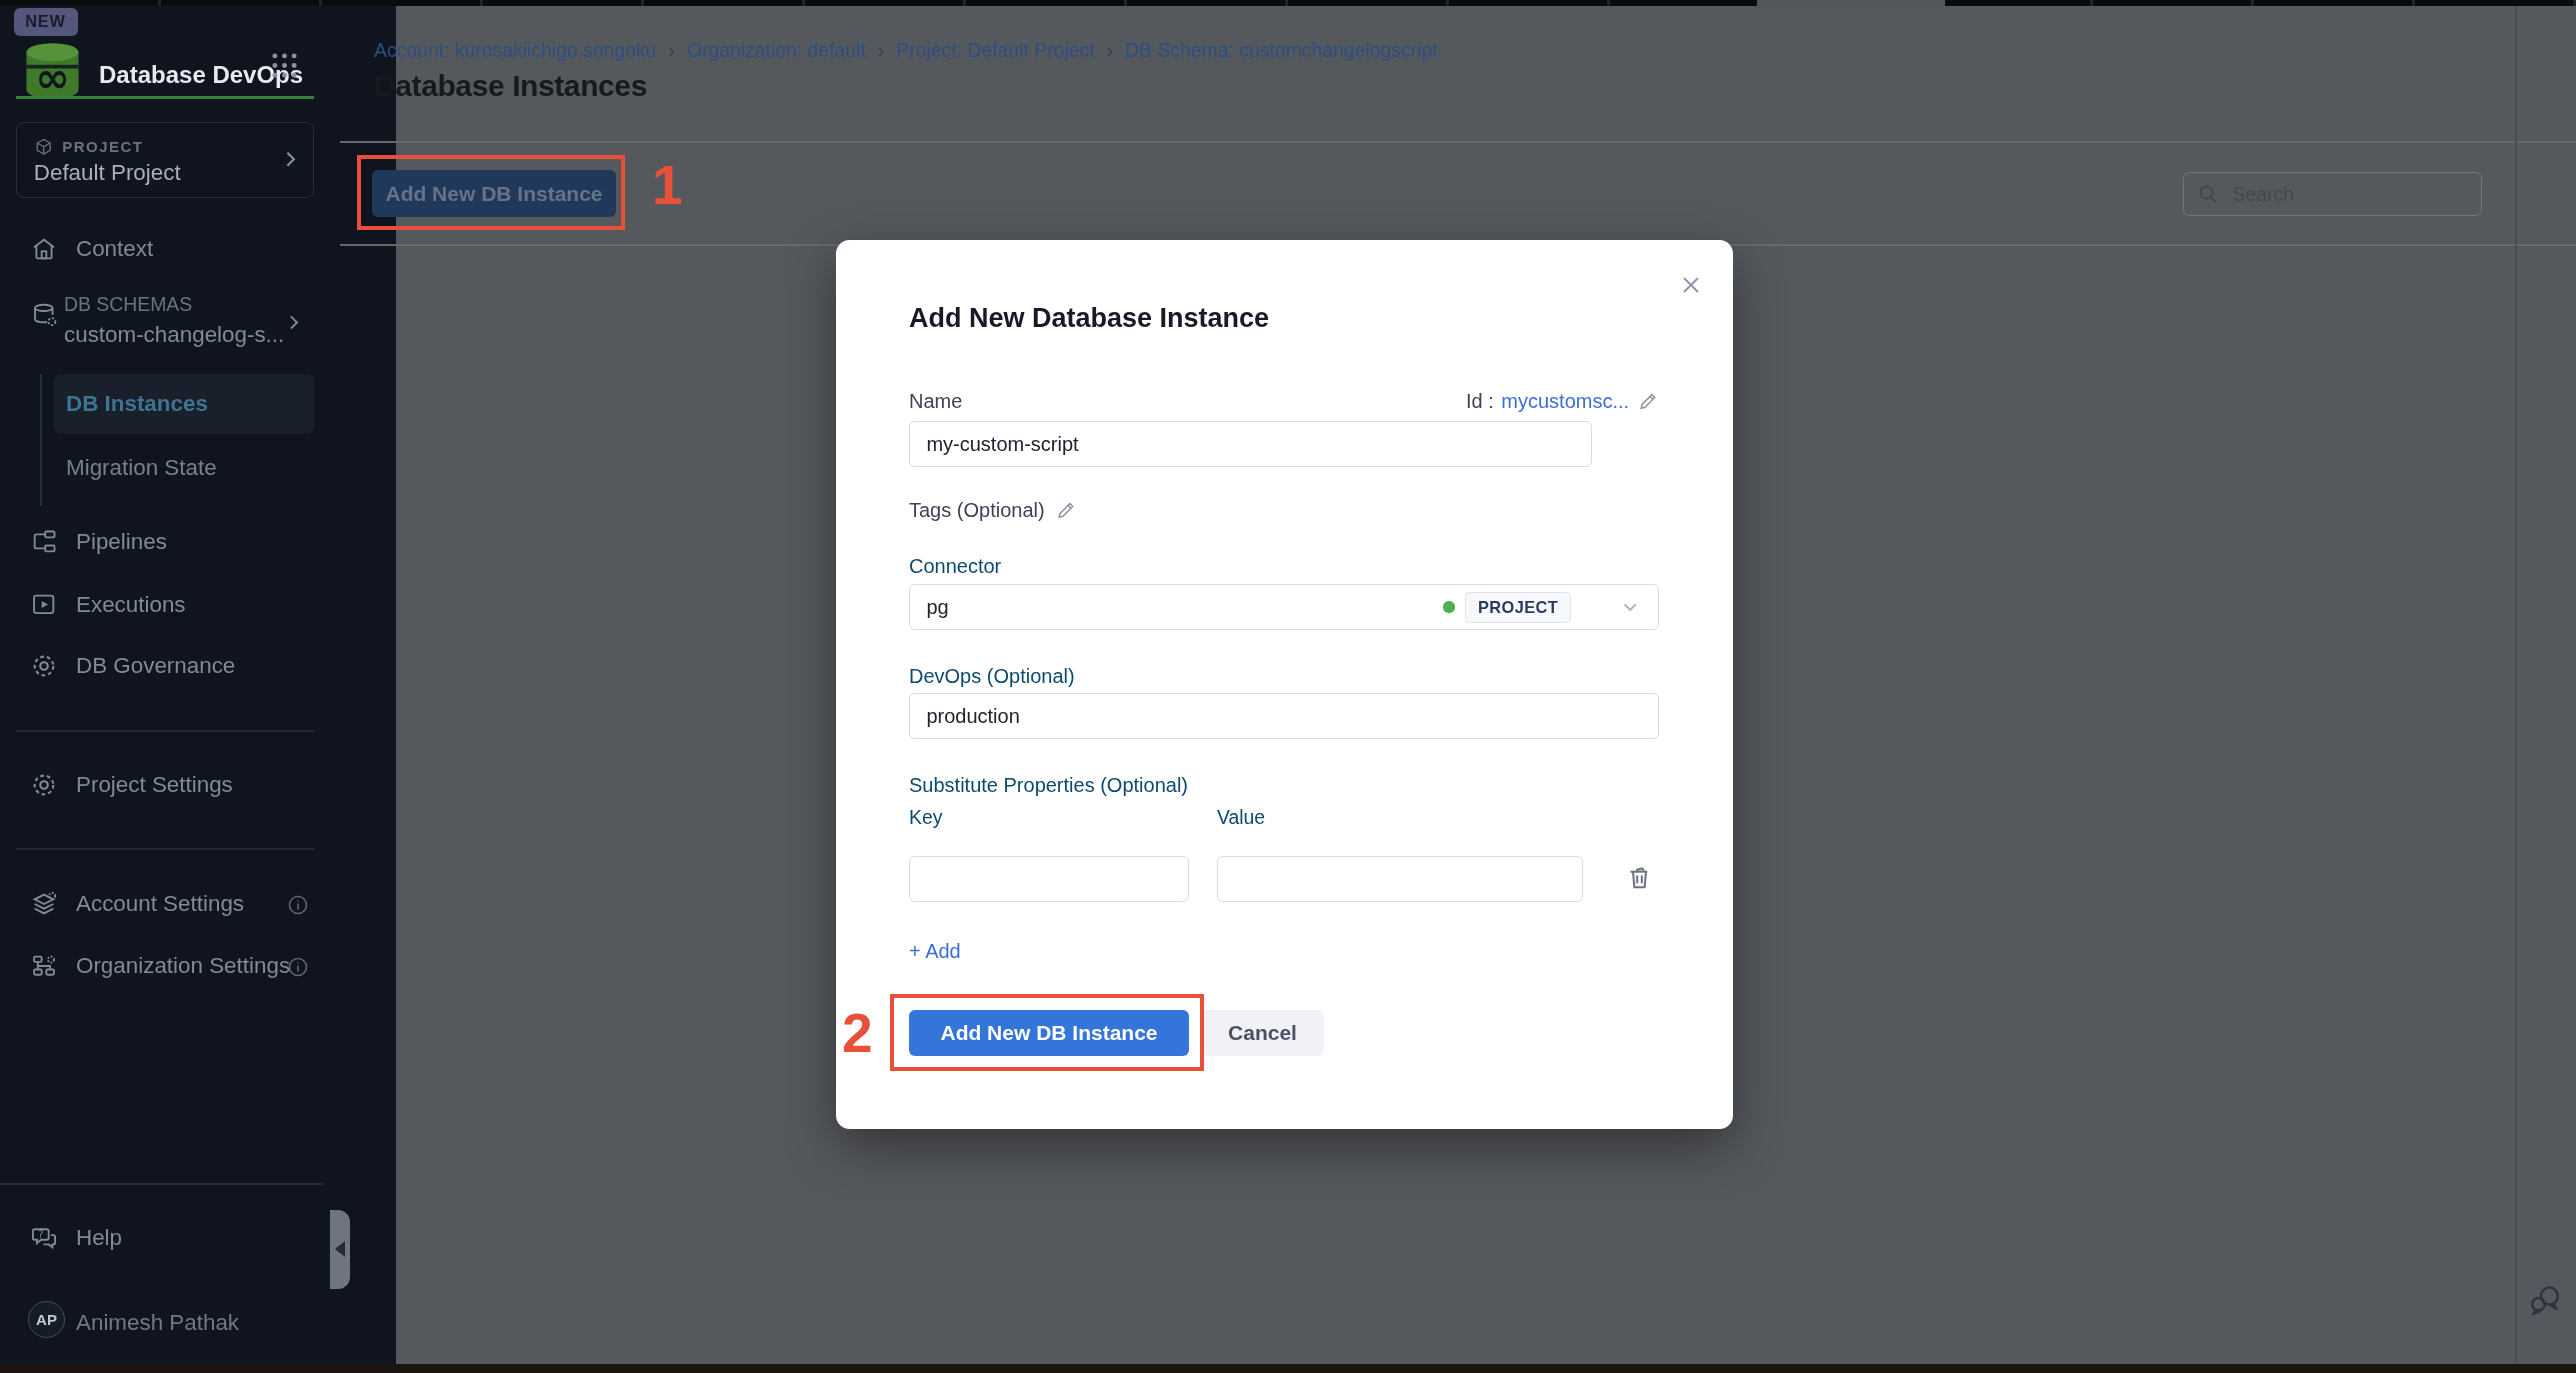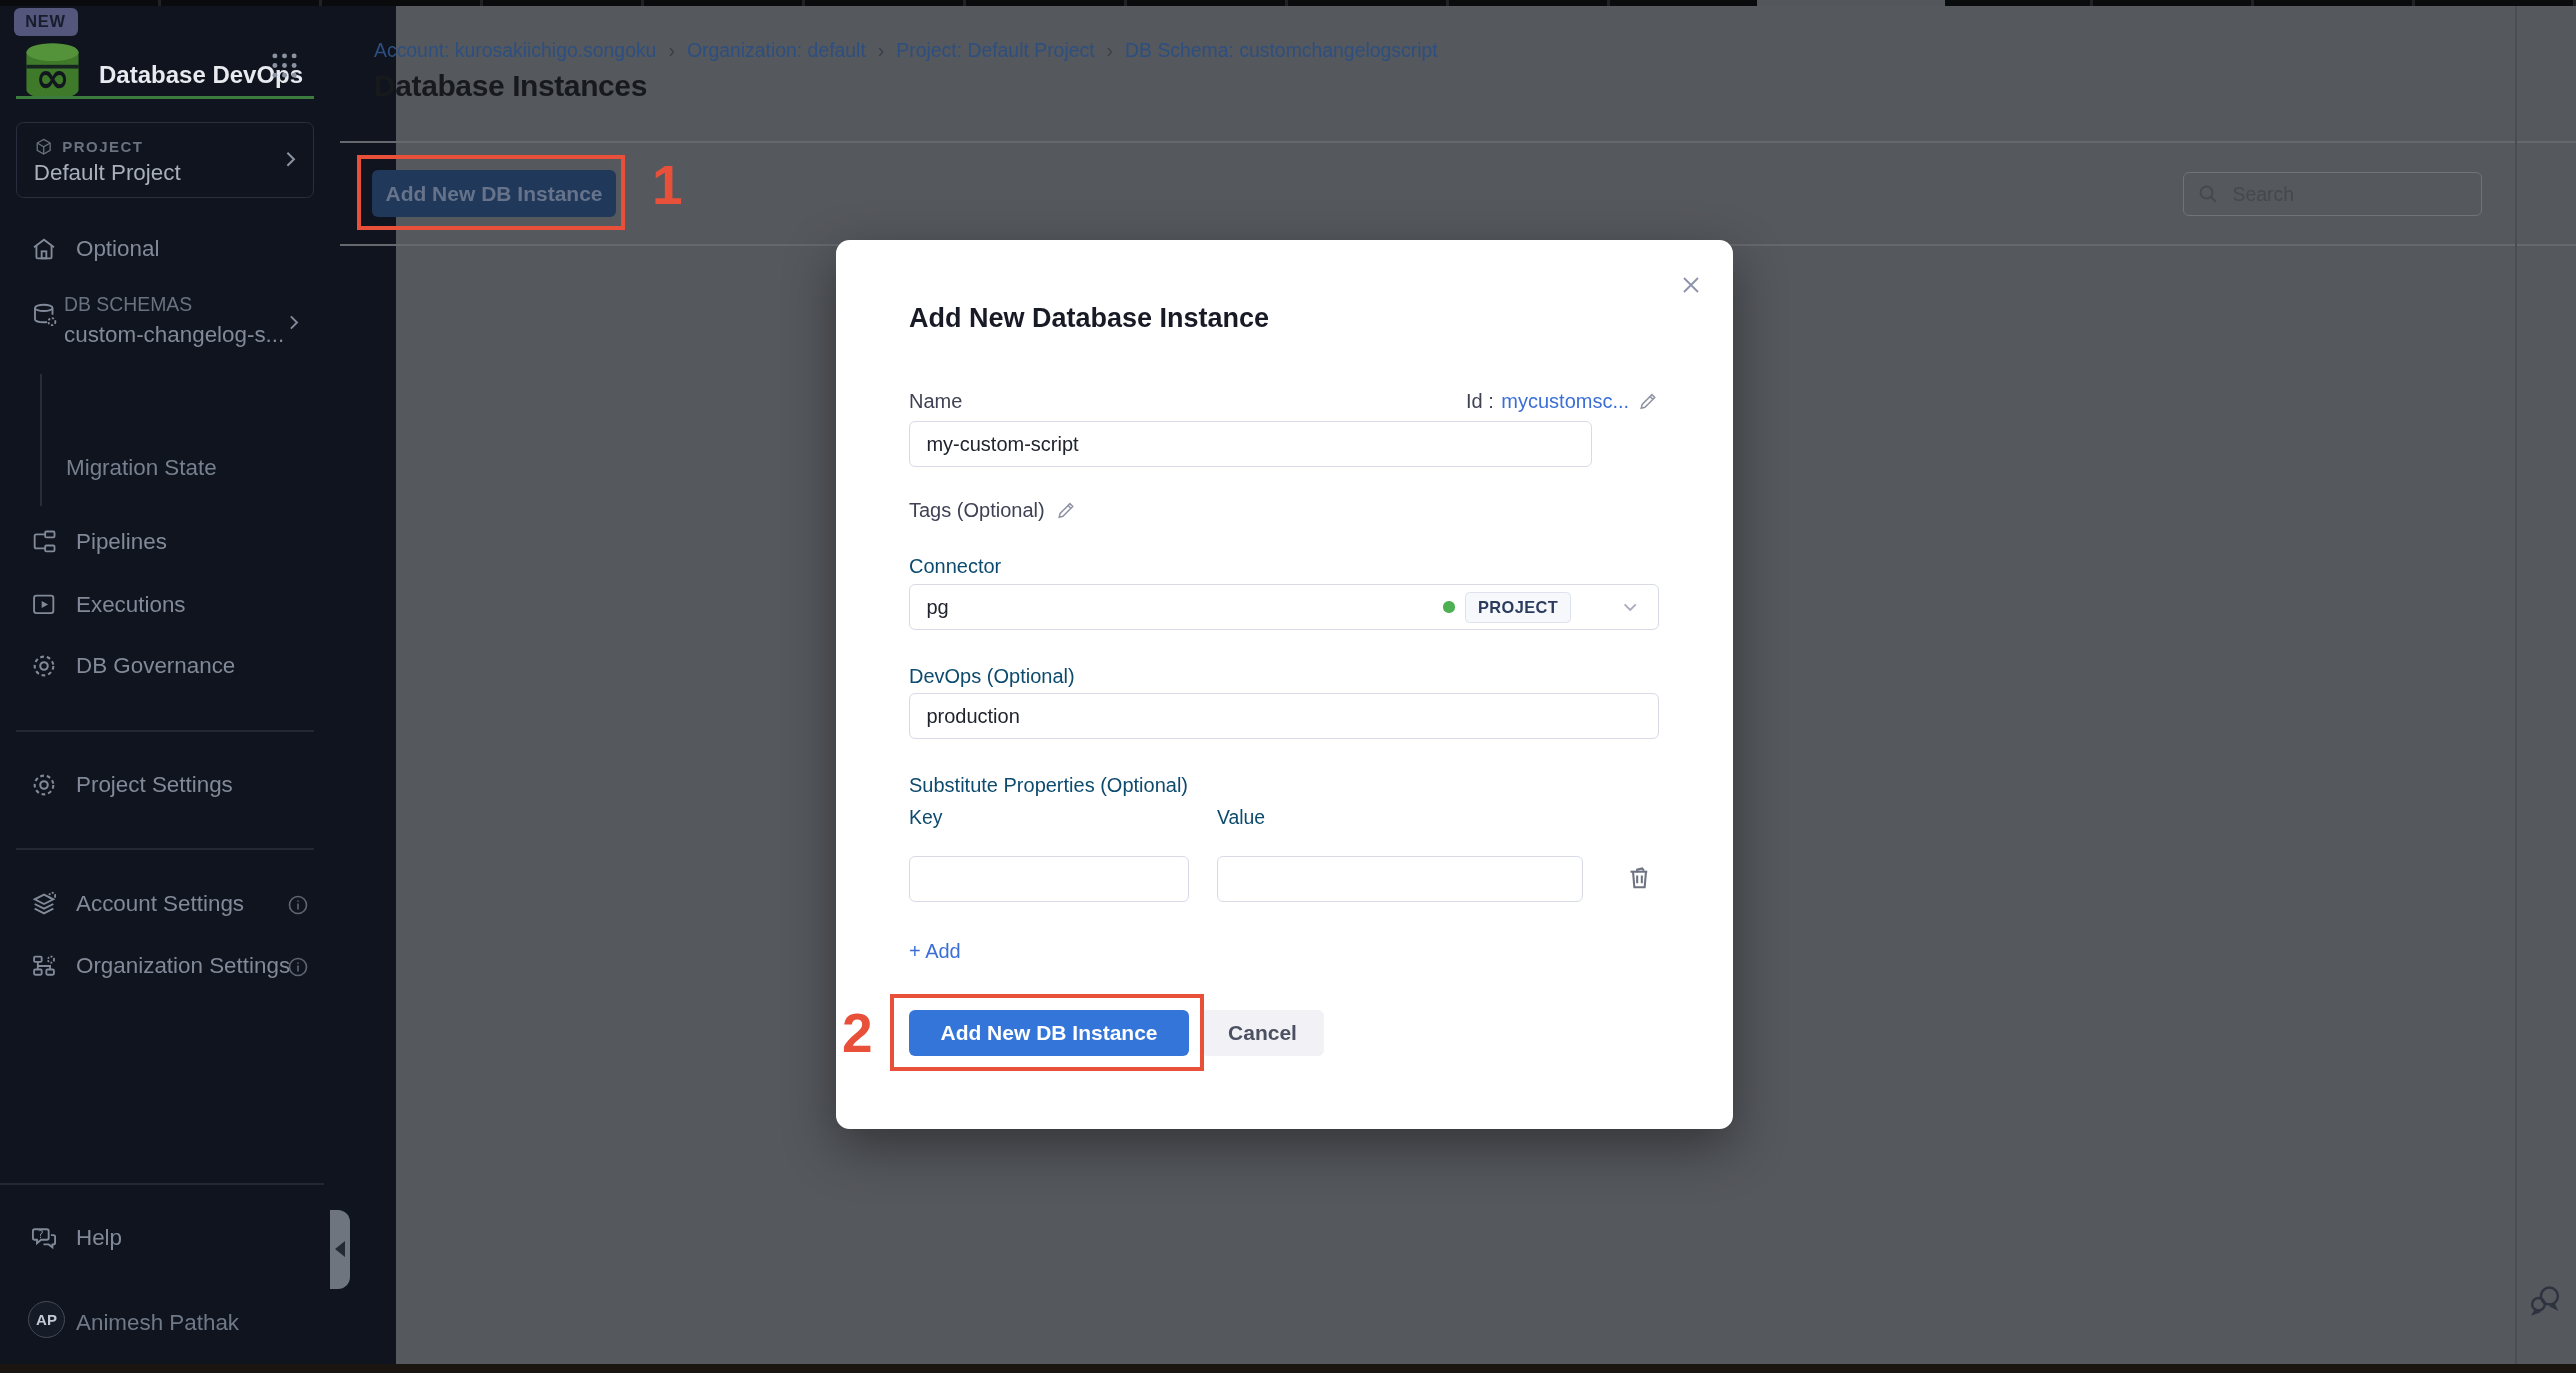--- a/index.html
+++ b/index.html
@@ -160,21 +160,21 @@
     </div>
 
     <div class="nav-row" style="top:229px;">
       <span>
         <svg width="28" height="28" viewBox="0 0 24 24" fill="none" stroke="currentColor" stroke-width="1.6">
           <path d="M3.5 10.5L12 4l8.5 6.5"></path>
             <path d="M5.5 9.5V19a1 1 0 0 0 1 1h11a1 1 0 0 0 1-1V9.5"></path>
             <rect x="10" y="14" width="4" height="6"></rect>
         </svg>
       </span>
-      <span class="lbl">Optional</span>
+      <span class="lbl">Context</span>
     </div>
 
     <div class="schemas">
       <span style="margin-top:7.5px;">
         <svg width="30" height="30" viewBox="0 0 24 24" fill="none" stroke="currentColor" stroke-width="1.5">
           <ellipse cx="11" cy="5.5" rx="7" ry="2.5"></ellipse>
           <path d="M4 5.5v9c0 1.4 3.1 2.5 7 2.5.9 0 1.8-.06 2.6-.18M18 5.5V11"></path>
           <circle cx="17.5" cy="16.5" r="2.8" stroke-dasharray="1.8 1.4"></circle>
         </svg>
       </span>
@@ -183,20 +183,21 @@
         <div class="sc-name">custom-changelog-s...</div>
       </span>
       <span class="sc-chev">
         <svg width="21" height="21" viewBox="0 0 24 24" fill="none" stroke="currentColor" stroke-width="2.2">
             <path d="M9 5l7 7-7 7"></path>
           </svg>
       </span>
     </div>
 
     <div class="sub-line"></div>
+    <div class="subitem-active">DB Instances</div>
     <div class="subitem">Migration State</div>
 
     <div class="nav-row" style="top:522px;">
       <span>
         <svg width="28" height="28" viewBox="0 0 24 24" fill="none" stroke="currentColor" stroke-width="1.6">
           <rect x="13" y="3" width="8" height="5" rx="1"></rect>
             <rect x="13" y="15" width="8" height="5" rx="1"></rect>
           <path d="M13 5.5H5.5A1.5 1.5 0 0 0 4 7v9a1.5 1.5 0 0 0 1.5 1.5H13"></path>
         </svg>
       </span>

